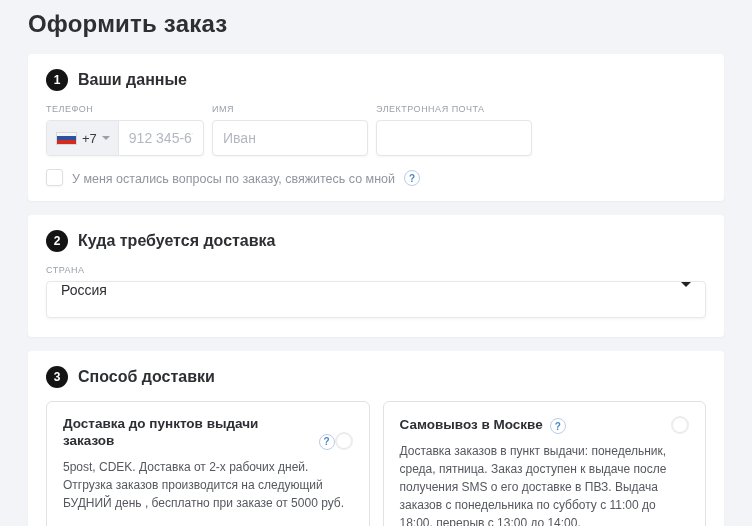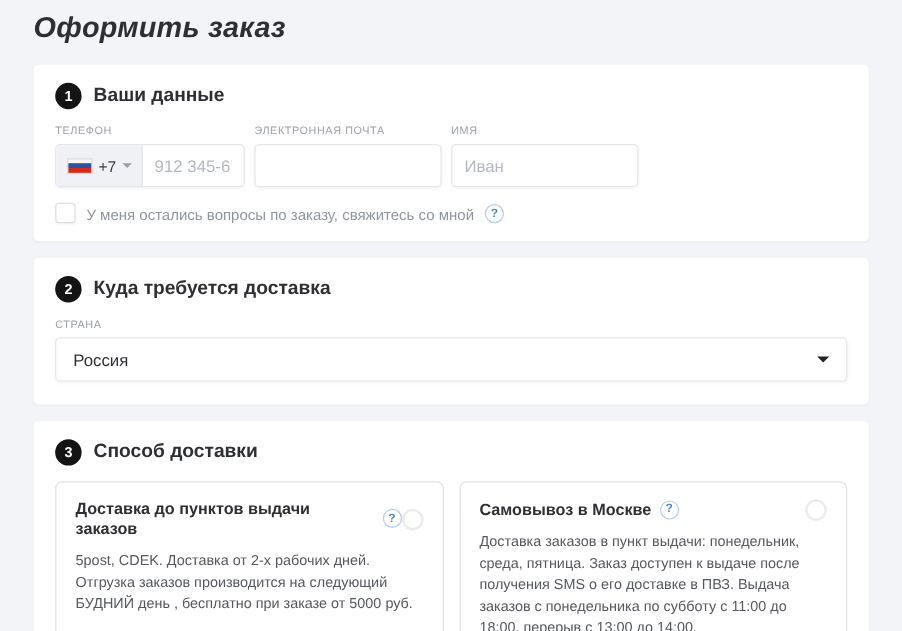--- a/index.html
+++ b/index.html
@@ -9,21 +9,20 @@
     font-family: "Liberation Sans", sans-serif;
     color: #333;
   }
   .page { padding: 10px 28px 0 28px; }
   .page-title {
     font-size: 24px;
     font-weight: bold;
     color: #2d2f33;
     margin-bottom: 16px;
     letter-spacing: 0.2px;
-    font-style: italic;
   }
   .card {
     background: #fff;
     border-radius: 4px;
     padding: 15px 18px;
     margin-bottom: 14px;
     box-shadow: 0 1px 2px rgba(40,50,70,0.04);
   }
   .section-header {
     display: flex;
@@ -145,21 +144,20 @@
     background: #fff;
   }
   .select-group { margin-bottom: 11px; }
   .select-group:last-child { margin-bottom: 4px; }
   .select-box {
     height: 37px;
     background: #fff;
     border: 1px solid #e6e8ec;
     border-radius: 4px;
     display: flex;
-    align-items: center;
     justify-content: space-between;
     padding: 0 14px;
     font-size: 14px;
     color: #2d2f33;
     cursor: pointer;
     box-shadow: 0 1px 3px rgba(40,50,70,0.06);
   }
   .select-caret {
     width: 0; height: 0;
     border-left: 5px solid transparent;
@@ -175,21 +173,21 @@
   .option-card {
     border: 1px solid #e1e2e6;
     border-radius: 6px;
     padding: 14px 16px 16px 16px;
     background: #fff;
     min-height: 123px;
     cursor: pointer;
   }
   .option-head {
     display: flex;
-    align-items: center;
+    align-items: flex-end;
     margin-bottom: 8px;
   }
   .option-title {
     font-size: 13.5px;
     font-weight: bold;
     color: #2d2f33;
     line-height: 1.25;
   }
   .option-head .help-icon { margin-left: 7px; margin-top: -1px; }
   .radio {
@@ -233,30 +231,30 @@
                 <span class="flag-red"></span>
             </span>
             <span class="prefix-code">+7</span>
             <span class="caret-down"></span>
           </div>
           <input class="text-input" type="text" placeholder="912 345-67-89" style="">
         </div>
       </div>
 
       <div>
+        <label class="field-label">Имя</label>
+        <div class="input-wrap">
+          <input class="text-input" type="text" placeholder="Иван" style="">
+        </div>
+      </div>
+
+      <div>
         <label class="field-label">Электронная почта</label>
         <div class="input-wrap">
           <input class="text-input" type="text" placeholder="" style="">
-        </div>
-      </div>
-
-      <div>
-        <label class="field-label">Имя</label>
-        <div class="input-wrap">
-          <input class="text-input" type="text" placeholder="Иван" style="">
         </div>
       </div>
 
 
     </div>
 
     <div class="checkbox-row">
       <span class="checkbox"></span>
       <span class="checkbox-label">У меня остались вопросы по заказу, свяжитесь со мной</span>
       <span class="help-icon">?</span>

